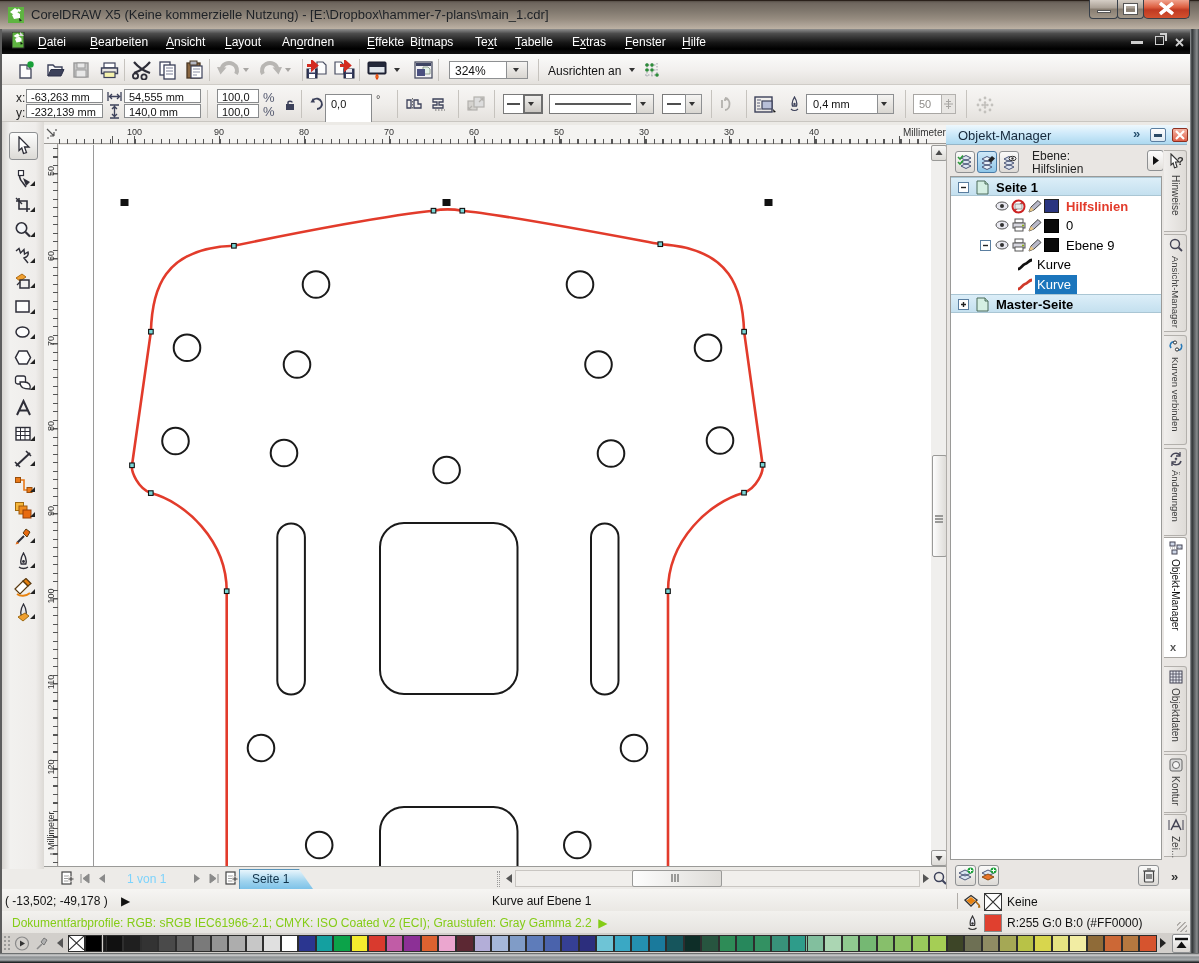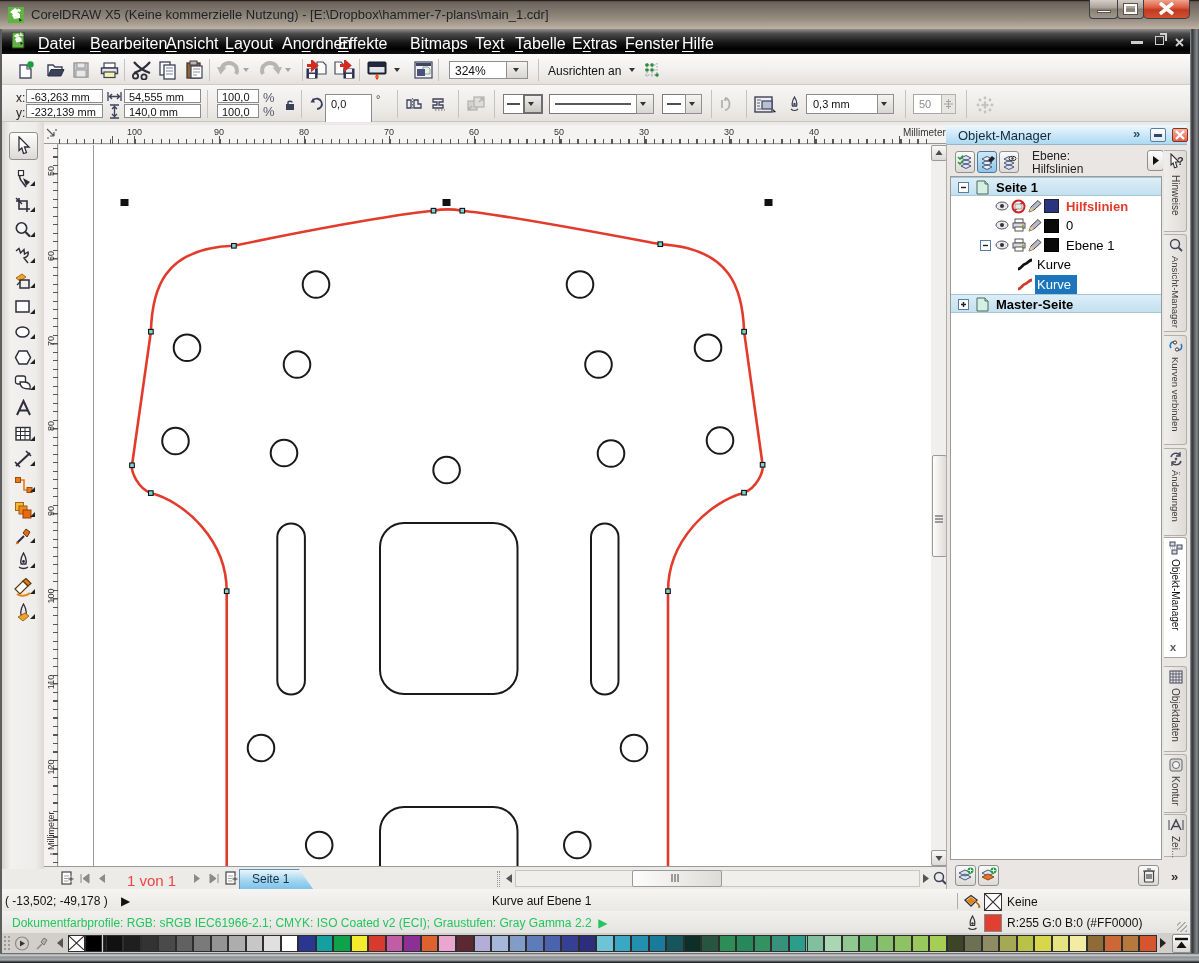--- a/index.html
+++ b/index.html
@@ -12,21 +12,21 @@
 #titlebar { left:0; top:0; width:1199px; height:29px;
   background:linear-gradient(#49423b 0%, #6e665e 10%, #7e766c 35%, #968c80 65%, #aca195 85%, #bdb2a4 100%); }
 #title-text { left:31px; top:7px; font-size:13px; color:#1d2126; }
 .winbtn { position:absolute; top:0; height:19px; border:1px solid #38404a; border-top:none; }
 #btn-min  { left:1089px; width:29px; border-radius:0 0 4px 4px; background:linear-gradient(#d5cec6 0%, #a99f94 45%, #877d71 50%, #a29789 100%); }
 #btn-max  { left:1117px; width:27px; border-radius:0 0 4px 4px; background:linear-gradient(#d5cec6 0%, #a99f94 45%, #877d71 50%, #a29789 100%); }
 #btn-close{ left:1143px; width:47px; border-radius:0 0 5px 5px; background:linear-gradient(#f0a38e 0%, #dd5f41 40%, #c03a22 55%, #d2512f 100%); }
 
 #menubar { left:2px; top:29px; width:1189px; height:25px;
   background:linear-gradient(#8e8e8e 0%, #4d4d4d 18%, #161616 55%, #000 80%, #111 100%); }
-.menu-item { position:absolute; top:35px; color:#fff; font-size:16px; }
+.menu-item { position:absolute; top:35px; color:#fff; font-size:12px; }
 .menu-item u { text-decoration:underline; text-underline-offset:2px; }
 
 #toolbar { left:2px; top:54px; width:1189px; height:31px;
   background:linear-gradient(#fbfbfa 0%, #f1efed 55%, #e4e1dd 100%);
   border-bottom:1px solid #cfccc7; }
 #propbar { left:2px; top:85px; width:1189px; height:37px;
   background:linear-gradient(#f7f6f4 0%, #efedea 55%, #e4e1dd 100%);
   border-bottom:1px solid #c9c6c1; }
 .vsep { position:absolute; width:1px; background:#c6c3be; }
 .ibox { position:absolute; background:#fff; border:1px solid #898b8d; font-size:11px; color:#111; }
@@ -99,21 +99,21 @@
  <path d="M8 0 L12 4 L8 4 Z" fill="#d8d8d8"></path>
  <path d="M1.5 4 L5.5 1.5 L8 3.5 L5 6 Z" fill="#fff"></path>
  <path d="M3 7 L7 4.5 L9.5 6.5 L9.5 9.5 L4.5 10.5 Z" fill="#fff"></path>
  <path d="M8.5 9.5 L11 12 L8.5 12.5 Z" fill="#111"></path>
 </svg>
 <div class="menu-item" style="left:38px"><u>D</u>atei</div>
 <div class="menu-item" style="left:90px"><u>B</u>earbeiten</div>
 <div class="menu-item" style="left:166px"><u>A</u>nsicht</div>
 <div class="menu-item" style="left:225px"><u>L</u>ayout</div>
 <div class="menu-item" style="left:282px">An<u>o</u>rdnen</div>
-<div class="menu-item" style="left:338px"><u>E</u>ffekte</div>
+<div class="menu-item" style="left:367px"><u>E</u>ffekte</div>
 <div class="menu-item" style="left:410px">B<u>i</u>tmaps</div>
 <div class="menu-item" style="left:475px">Te<u>x</u>t</div>
 <div class="menu-item" style="left:515px"><u>T</u>abelle</div>
 <div class="menu-item" style="left:572px">E<u>x</u>tras</div>
 <div class="menu-item" style="left:625px"><u>F</u>enster</div>
 <div class="menu-item" style="left:682px"><u>H</u>ilfe</div>
 <div class="abs" style="left:1131px;top:41px;width:12px;height:3px;background:#cfcfcf"></div>
 <div class="abs" style="left:1155px;top:36px;width:9px;height:9px;border:1.5px solid #cfcfcf"></div>
 <div class="abs" style="left:1160px;top:33px;width:7px;height:2px;background:#cfcfcf"></div>
 <div class="abs" style="left:1165px;top:33px;width:2px;height:8px;background:#cfcfcf"></div>
@@ -307,21 +307,21 @@
  <rect x="8" y="5" width="10" height="8" fill="#b8bfd8" stroke="#3c415a" stroke-width="1.2"></rect>
  <path d="M3 4 H7 M3 7 H6 M3 10 H6 M3 13 H7" stroke="#5a5f78" stroke-width="1"></path>
  <path d="M19 13 L22 16 L19.5 16.5 Z" fill="#111"></path>
 </svg>
 <svg class="abs" style="left:789px;top:96px" width="11" height="17" viewBox="0 0 11 17">
  <path d="M5.5 1 C3 5 2.5 7 3.5 10 L7.5 10 C8.5 7 8 5 5.5 1 Z" fill="none" stroke="#3c415a" stroke-width="1.3"></path>
  <circle cx="5.5" cy="8" r="1.2" fill="#3c415a"></circle>
  <path d="M2 13 C4 15 7 15 9 13" stroke="#3c415a" stroke-width="1.2" fill="none"></path>
 </svg>
 <div class="ibox" style="left:806px;top:94px;width:72px;height:20px">
-    <span style="position:absolute;left:6px;top:3px">0,3 mm</span>
+    <span style="position:absolute;left:6px;top:3px">0,4 mm</span>
   </div>
 <div class="cbtn" style="left:877px;top:94px;width:17px;height:20px"></div>
 <div class="darr" style="left:881px;top:102px"></div>
 <div class="vsep" style="left:905px;top:90px;height:28px"></div>
 <div class="ibox" style="left:913px;top:94px;width:29px;height:20px;border-color:#a8a6a3">
     <span style="position:absolute;left:5px;top:3px;color:#8e8c89">50</span>
   </div>
 <div class="cbtn" style="left:941px;top:94px;width:15px;height:20px;background:#e8e6e3;border-color:#b3b1ae">
     <svg width="13" height="18">
       <path d="M6.5 4 V14 M2 9 H11 M4 6.5 H9 M4 11.5 H9" stroke="#a8a6a3" stroke-width="1"></path>
@@ -465,21 +465,21 @@
  <path d="M3 5 H8 M3 7.5 H8 M3 10 H8" stroke="#888" stroke-width="0.8"></path>
  <rect x="7" y="5" width="6" height="6" fill="#e9e6e3"></rect>
     <path d="M10 5.5 V10.5 M7.5 8 H12.5" stroke="#444" stroke-width="1.2"></path>
 </svg>
 <svg class="abs" style="left:79px;top:873px" width="12" height="11" viewBox="0 0 12 11">
     <path d="M2 1 V10 M10 1 L4 5.5 L10 10 Z" fill="#8a8a8a" stroke="#8a8a8a"></path>
   </svg>
 <svg class="abs" style="left:97px;top:873px" width="10" height="11" viewBox="0 0 10 11">
     <path d="M8 1 L2 5.5 L8 10 Z" fill="#8a8a8a"></path>
   </svg>
-<div class="tx" style="left:127px;top:872px;font-size:15px;color:#ef4444">1 von 1</div>
+<div class="tx" style="left:127px;top:872px;font-size:12px;color:#7dd3fc">1 von 1</div>
 <svg class="abs" style="left:192px;top:873px" width="10" height="11" viewBox="0 0 10 11">
     <path d="M2 1 L8 5.5 L2 10 Z" fill="#8a8a8a"></path>
   </svg>
 <svg class="abs" style="left:208px;top:873px" width="12" height="11" viewBox="0 0 12 11">
     <path d="M10 1 V10 M2 1 L8 5.5 L2 10 Z" fill="#8a8a8a" stroke="#8a8a8a"></path>
   </svg>
 <svg class="abs" style="left:225px;top:871px" width="13" height="15" viewBox="0 0 13 15">
  <rect x="1" y="1" width="9" height="12" fill="#fff" stroke="#444" stroke-width="1.2"></rect>
  <path d="M3 5 H8 M3 7.5 H8 M3 10 H8" stroke="#888" stroke-width="0.8"></path>
  <rect x="7" y="5" width="6" height="6" fill="#e9e6e3"></rect>
@@ -696,21 +696,21 @@
       <rect x="3" y="1" width="8" height="4" fill="#fff" stroke="#555"></rect>
       <rect x="1" y="5" width="12" height="5" fill="#d8d8e0" stroke="#555"></rect>
       <rect x="3" y="9" width="8" height="4" fill="#fff" stroke="#555"></rect>
       <circle cx="11" cy="7.5" r="1" fill="#8a0"></circle>
     </svg>
  <svg style="position:absolute;left:77px;top:3px" width="14" height="13" viewBox="0 0 14 13">
       <path d="M1 12 L3 7 L10 0.5 L13 3.5 L6 10 Z" fill="#b8b8c8" stroke="#444" stroke-width="1"></path>
       <path d="M1 12 L3 7 L6 10 Z" fill="#e8c888"></path>
     </svg>
  <div style="position:absolute;left:93px;top:2.5px;width:15px;height:14px;background:#0a0a0a;border:1px solid #000"></div>
- <span style="position:absolute;left:115px;top:2px;font-size:13px">Ebene 1</span>
+ <span style="position:absolute;left:115px;top:2px;font-size:13px">Ebene 9</span>
 </div>
 <div class="trow" style="top:255px">
  <svg style="position:absolute;left:65px;top:3px" width="18" height="13" viewBox="0 0 18 13">
       <path d="M2 11 C5 11 6 7 9 6 C12 5 13 2 16 2" fill="none" stroke="#111" stroke-width="2.8"></path>
     </svg>
  <span style="position:absolute;left:86px;top:2px;font-size:13px">Kurve</span>
 </div>
 <div class="trow" style="top:274.5px">
  <svg style="position:absolute;left:65px;top:3px" width="18" height="13" viewBox="0 0 18 13">
       <path d="M2 11 C5 11 6 7 9 6 C12 5 13 2 16 2" fill="none" stroke="#d03a2a" stroke-width="2.8"></path>
@@ -802,21 +802,21 @@
     <path d="M3 13 L8 3 L13 13 M5 9.5 H11" fill="none" stroke="#445" stroke-width="1.5"></path>
     <path d="M1 3 V13 M15 3 V13" stroke="#445" stroke-width="1"></path>
   </svg>
 <div class="vtext" style="left:1170px;top:836px">Zei...</div>
 <div class="tx" style="left:1171px;top:869px;font-size:13px;font-weight:bold;color:#333">»</div>
 
 <div class="abs" id="status1"></div>
 <div class="abs" id="status2"></div>
 <div class="tx" style="left:5px;top:894px;font-size:12px;color:#111">( -13,502; -49,178 )&nbsp;&nbsp;&nbsp;&nbsp;▶</div>
 <div class="tx" style="left:492px;top:894px;font-size:12px;color:#111">Kurve auf Ebene 1</div>
-<div class="tx" style="left:12px;top:916px;font-size:12px;color:#22c55e">Dokumentfarbprofile: RGB: sRGB IEC61966-2.1; CMYK: ISO Coated v2 (ECI); Graustufen: Gray Gamma 2.2&nbsp;&nbsp;▶</div>
+<div class="tx" style="left:12px;top:916px;font-size:12px;color:#84cc16">Dokumentfarbprofile: RGB: sRGB IEC61966-2.1; CMYK: ISO Coated v2 (ECI); Graustufen: Gray Gamma 2.2&nbsp;&nbsp;▶</div>
 
 <div class="abs" style="left:957px;top:893px;width:1px;height:16px;background:#b0ada9"></div>
 <svg class="abs" style="left:962px;top:894px" width="19" height="17" viewBox="0 0 19 17">
  <path d="M3 6 L9 1.5 L15 6 L9 12 Z" fill="none" stroke="#333" stroke-width="1.4"></path>
  <path d="M4.5 6.5 L9 3 L13.5 6.5 L9 10.5 Z" fill="#e8820f"></path>
  <path d="M14 7 C14 10 18 10 17.5 13 L16 13" fill="none" stroke="#b06a10" stroke-width="1.6"></path>
 </svg>
 <div class="abs" style="left:984px;top:893px;width:18px;height:18px;background:#fff;border:1.4px solid #333">
     <svg width="16" height="16">
       <path d="M0 0 L16 16 M16 0 L0 16" stroke="#333" stroke-width="1.2"></path>

